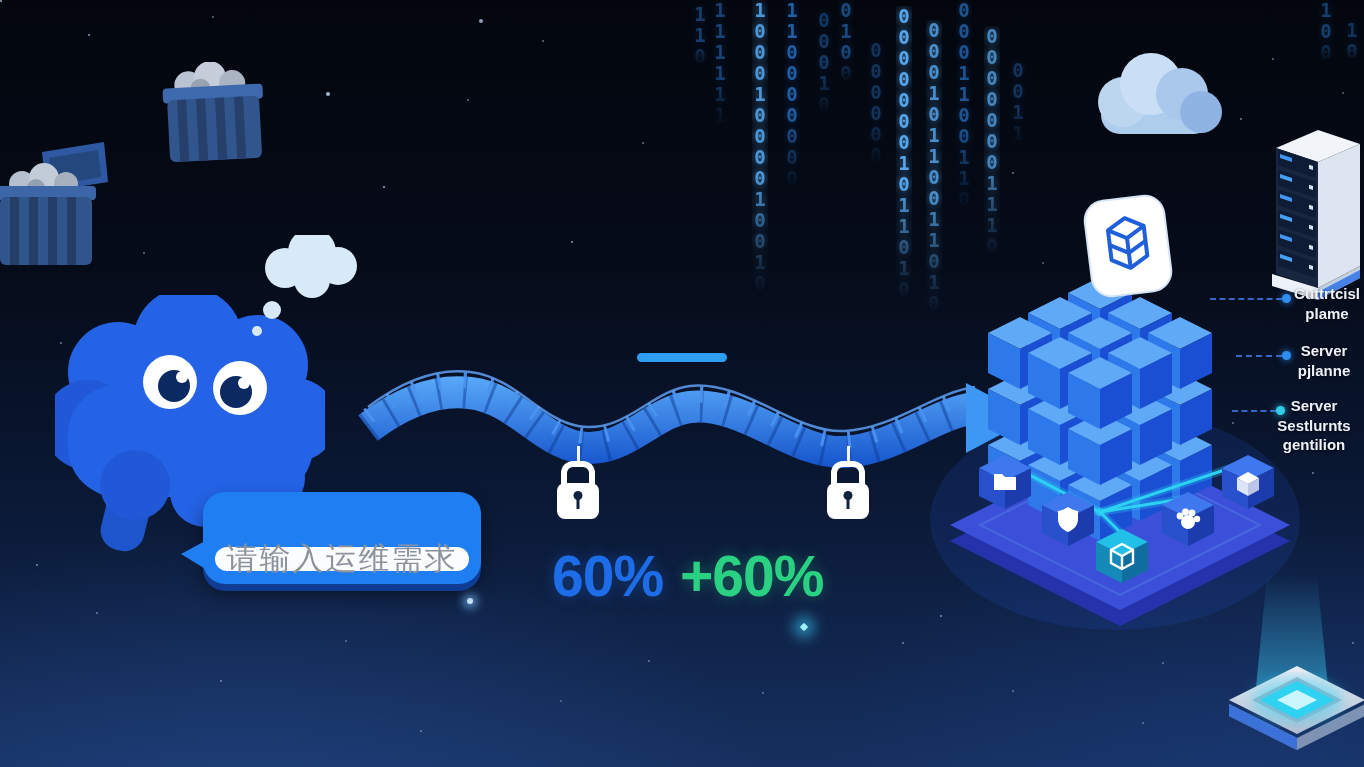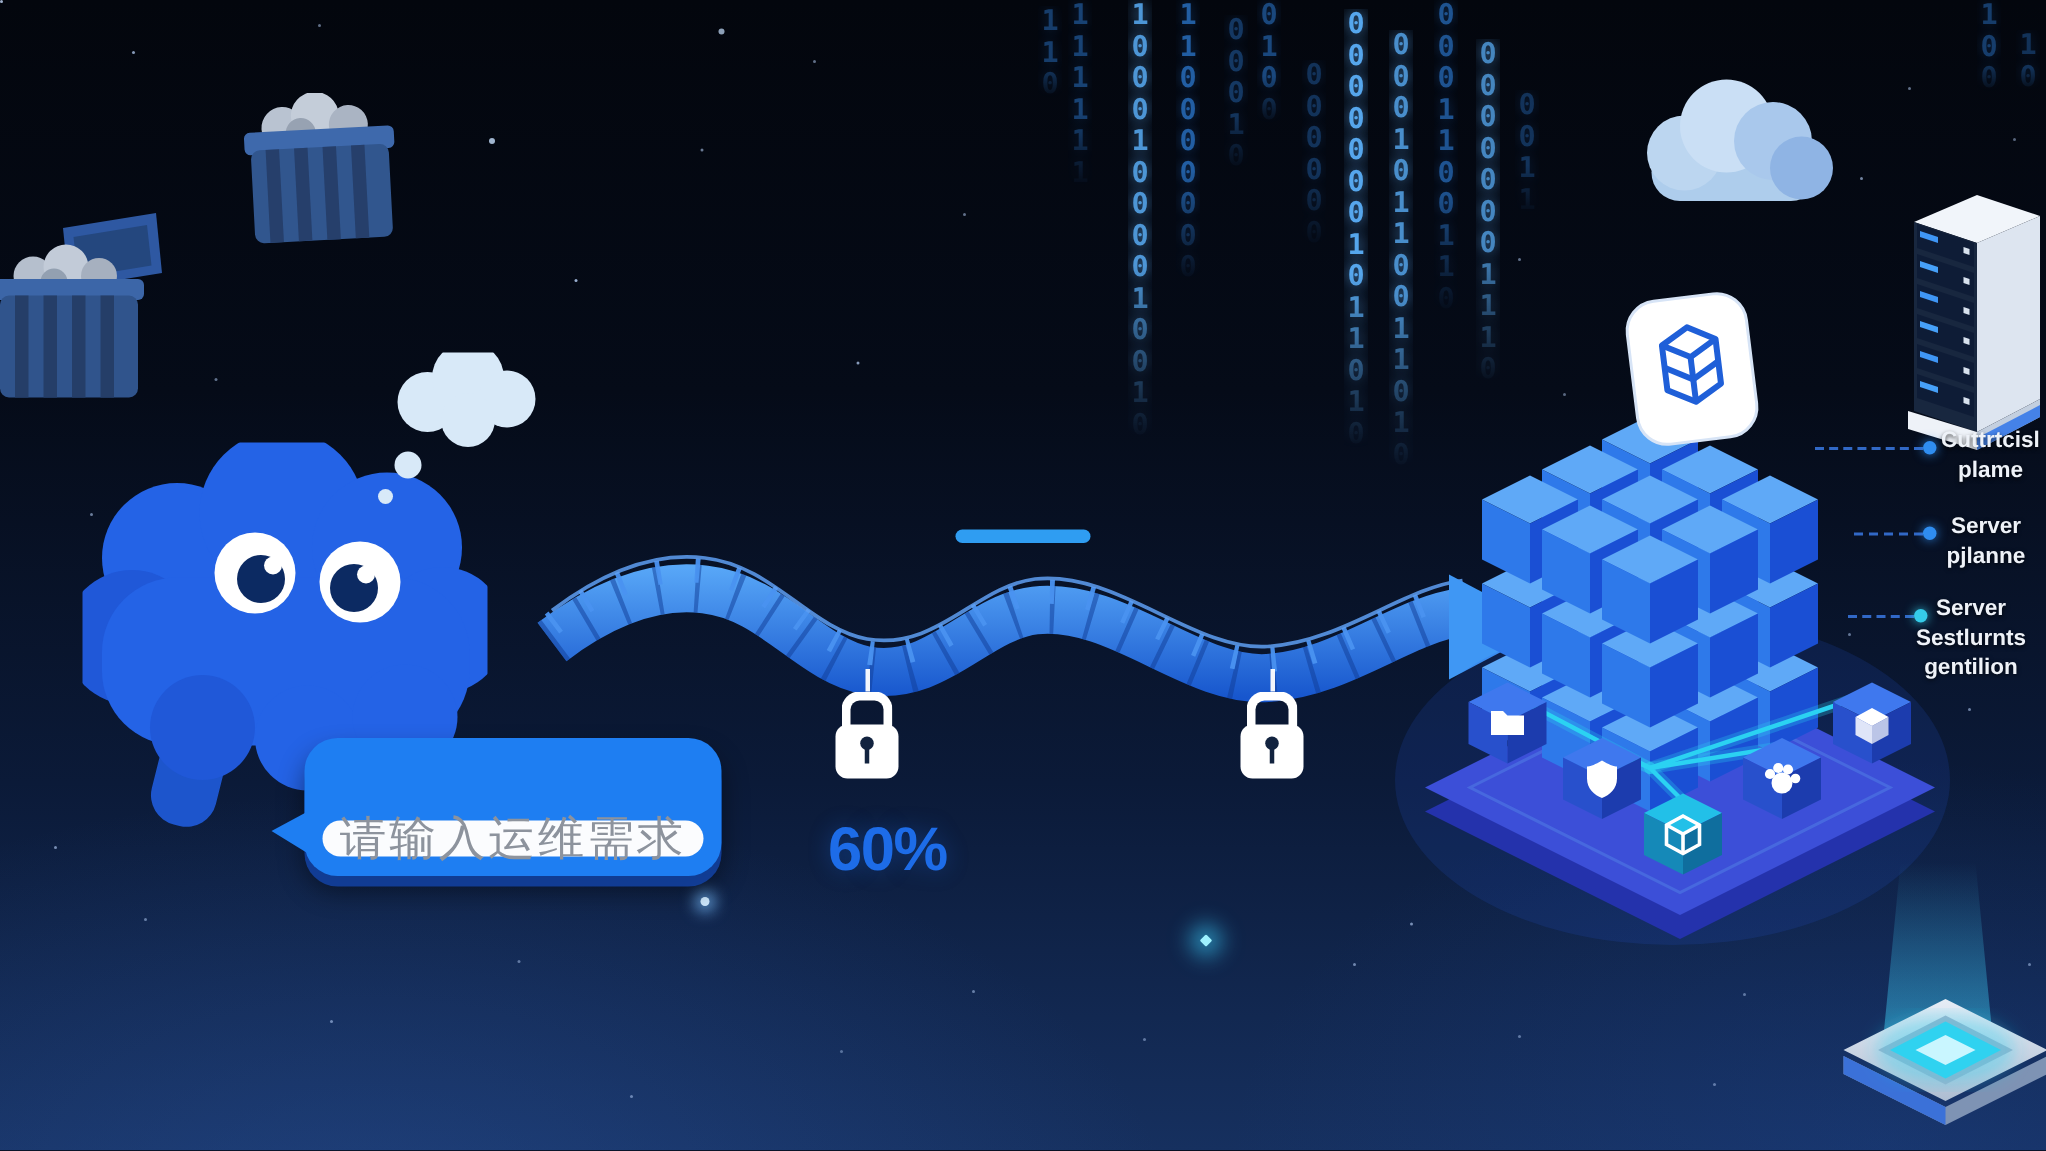--- a/index.html
+++ b/index.html
@@ -39,21 +39,21 @@
     font-size:19px;line-height:21px;font-weight:bold;color:#2a74c8;white-space:pre;
     width:16px;text-align:center;text-shadow:0 0 8px rgba(40,120,220,.55);
     -webkit-mask-image:linear-gradient(180deg,#000 60%,transparent 100%);
     mask-image:linear-gradient(180deg,#000 60%,transparent 100%);}
   .bcol.bright{color:#56a6ec;text-shadow:0 0 10px rgba(100,180,255,.9);}
   
   .title{left:0;top:286px;width:1364px;text-align:center;font-size:46px;font-weight:bold;
     letter-spacing:1px;color:#2bd9ec;text-shadow:0 0 20px rgba(43,217,236,.35);}
   .title-underline{left:637px;top:353px;width:90px;height:9px;border-radius:5px;background:#2f9df2;}
   
-  .stat{top:543px;font-size:41px;font-weight:bold;letter-spacing:-1px;}
+  .stat{top:543px;font-size:57px;font-weight:bold;letter-spacing:-1px;}
   .stat.blue{left:552px;color:#1d6ce8;text-shadow:0 0 14px rgba(29,108,232,.35);}
   .stat.green{left:680px;color:#2bd182;text-shadow:0 0 14px rgba(43,209,130,.35);}
   
   .bubble{left:203px;top:492px;width:278px;height:92px;background:#1e7ef2;border-radius:22px;
     box-shadow:0 7px 0 rgba(18,64,158,.9),0 10px 18px rgba(0,0,0,.45);}
   .bubble .inner{position:absolute;left:12px;top:11px;right:12px;bottom:13px;background:#fbfcfe;
     border-radius:14px;display:flex;align-items:center;justify-content:center;
     font-size:31px;letter-spacing:2px;color:#8d939d;font-weight:500;
     font-family:"DejaVu Sans","Liberation Sans",sans-serif;margin-top:44px;}
   .bubble .tail{position:absolute;left:-22px;top:48px;width:0;height:0;
@@ -576,14 +576,15 @@
   </svg>
 
   <div class="title-underline"></div>
 
   <div class="bubble">
     <div class="tail"></div>
     <div class="inner">请输入运维需求</div>
   </div>
 
   <div class="stat blue">60%</div>
+  <div class="stat green">+60%</div>
 
 </div>
 
 </body></html>

